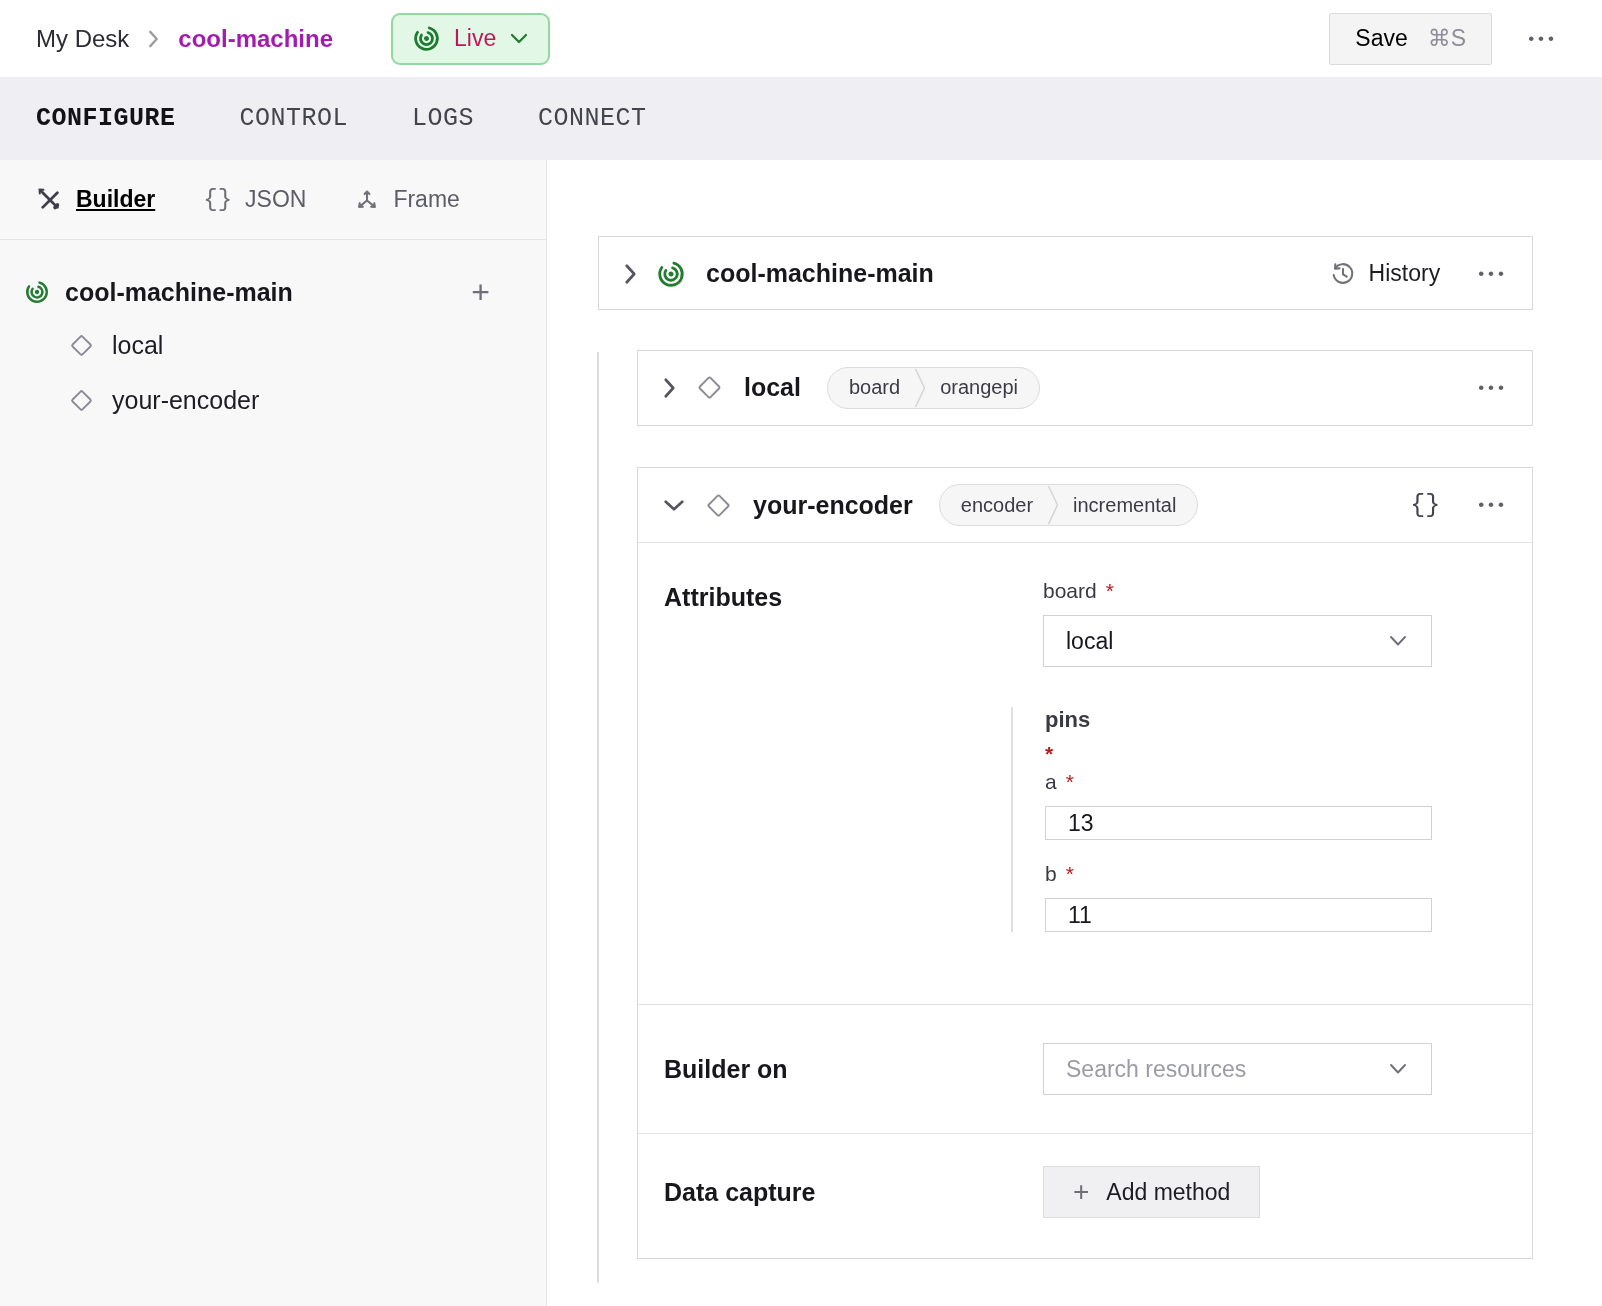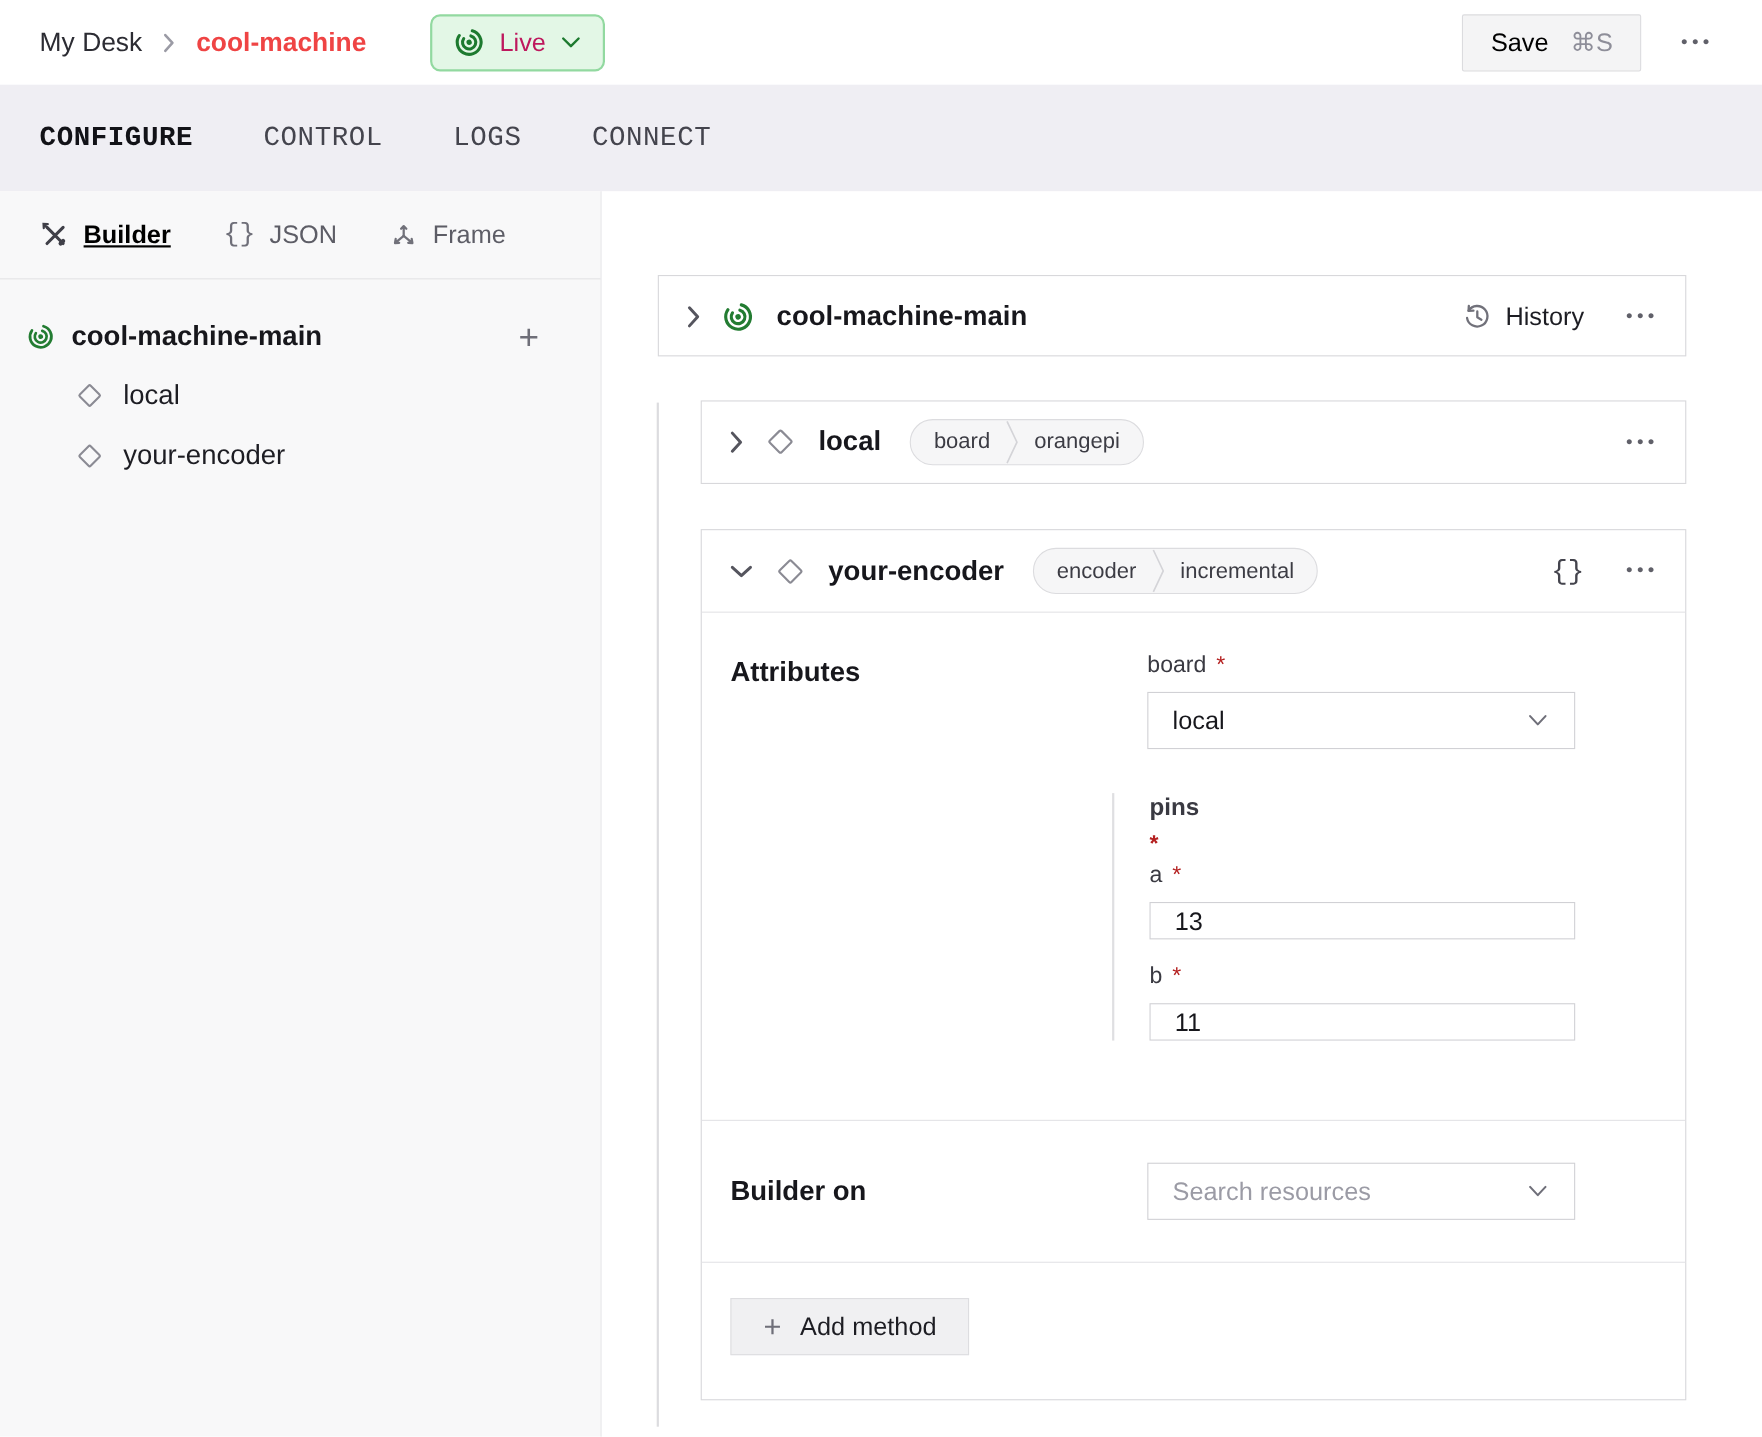--- a/index.html
+++ b/index.html
@@ -4,32 +4,32 @@
 <style>
   * { margin:0; padding:0; box-sizing:border-box; }
   html,body { width:1602px; height:1306px; overflow:hidden; background:#fff;
     font-family:"Liberation Sans", sans-serif; color:#17171c; }
 
   
   .topbar { height:77px; display:flex; align-items:center; justify-content:space-between;
     padding:0 44px 0 36px; background:#fff; }
   .topbar-left { display:flex; align-items:center; }
   .breadcrumb { display:flex; align-items:center; gap:18px; font-size:24px; color:#2c2c33; }
-  .crumb-current { font-weight:700; color:#ef4444; }
+  .crumb-current { font-weight:700; color:#a21caf; }
   .live-badge { margin-left:58px; height:52px; border:2px solid #92d9a0; background:#e3f7e6;
     border-radius:9px; display:flex; align-items:center; gap:13px; padding:0 19px;
     color:#be185d; font-size:23px; cursor:pointer; }
   .topbar-right { display:flex; align-items:center; gap:36px; }
   .save-btn { height:52px; background:#f4f4f5; border:1px solid #dbdbde; border-radius:2px;
     display:flex; align-items:center; gap:20px; padding:0 25px; font-size:23px; cursor:pointer; }
   .save-shortcut { color:#8e8e99; }
   .dots { color:#606069; font-size:17px; letter-spacing:4px; white-space:nowrap; cursor:pointer; }
 
   
-  .tabbar { height:97px; background:#efeef3; display:flex; align-items:center;
+  .tabbar { height:83px; background:#efeef3; display:flex; align-items:center;
     padding:0 36px; gap:64px; font-family:"Liberation Mono", monospace; font-size:25px;
     color:#44444d; letter-spacing:0.5px; }
   .tab { cursor:pointer; }
   .tab.active { font-weight:700; color:#121217; }
 
   
   .content { display:flex; height:1146px; }
   .sidebar { width:547px; flex-shrink:0; background:#f8f8f9; border-right:1px solid #e3e3e6; }
   .mode-row { height:80px; border-bottom:1px solid #e3e3e6; display:flex; align-items:center;
     padding:0 36px; gap:48px; }
@@ -362,20 +362,21 @@
                   <path d="M4 3 L11 10.5 L18 3" stroke="#6f6f79" stroke-width="1.9" stroke-linecap="round" stroke-linejoin="round"></path>
                 </svg>
             </span>
           </div>
         </div>
       </div>
 
       <div class="divider"></div>
 
       <div class="section datacapture">
+        <div class="section-label">Data capture</div>
         <div class="section-body">
           <button class="add-method-btn">
             <span class="btn-plus">+</span>
             <span>Add method</span>
           </button>
         </div>
       </div>
     </div>
   </div>
 </div>

